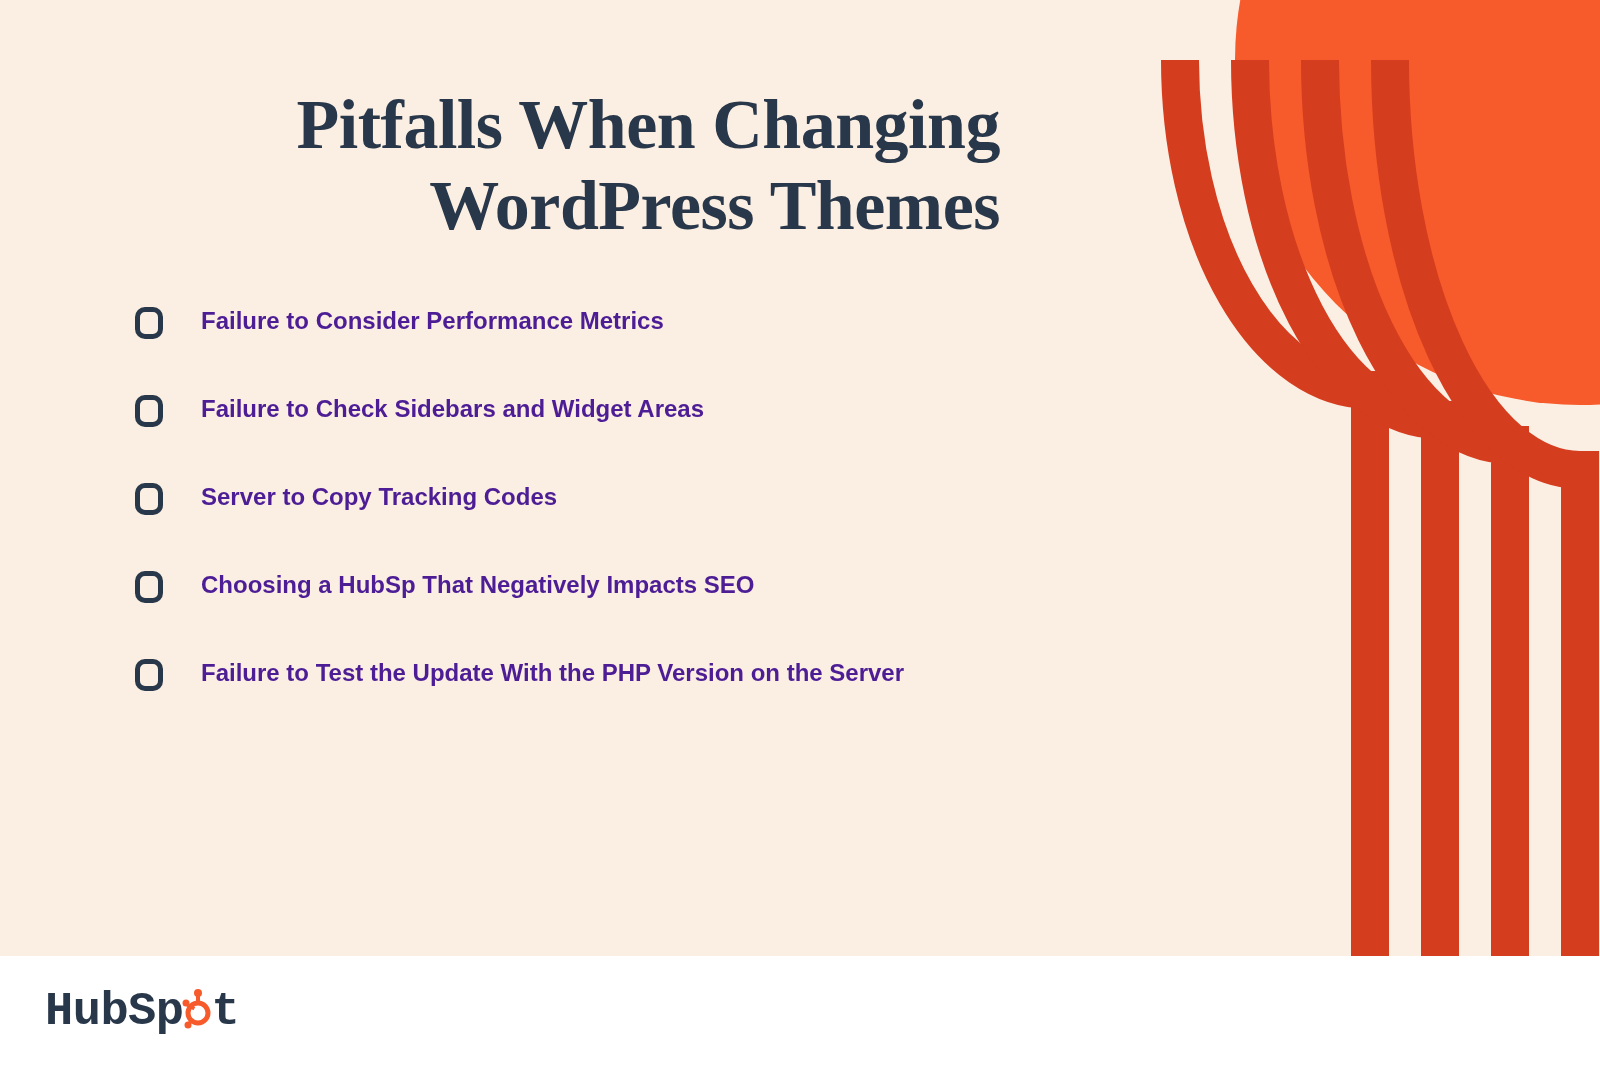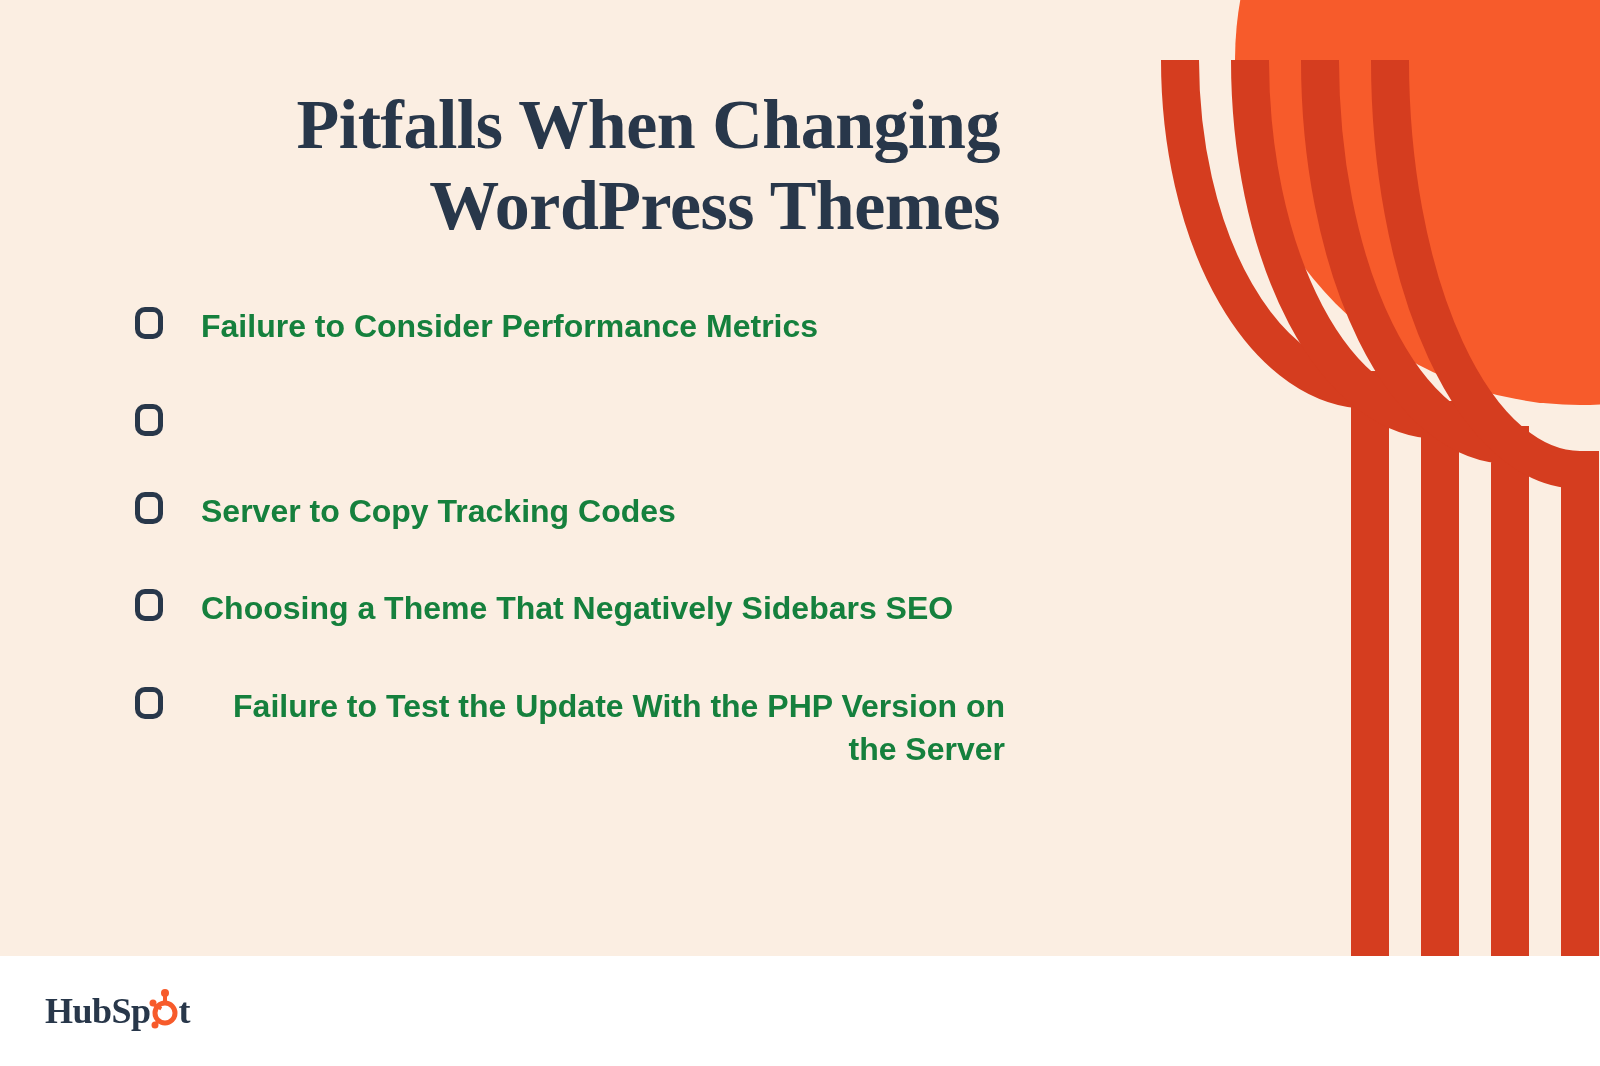--- a/index.html
+++ b/index.html
@@ -67,43 +67,43 @@
       width: 28px;
       height: 32px;
       border: 5px solid #28374a;
       border-radius: 10px;
       margin-top: 2px;
     }
     
     .item-text {
       font-family: -apple-system, BlinkMacSystemFont, 'Segoe UI', Arial, sans-serif;
       font-weight: 600;
-      font-size: 32px;
+      font-size: 24px;
       line-height: 1.35;
-      color: #15803d;
+      color: #4c1d95;
     }
     
     .footer {
       position: absolute;
       bottom: 0;
       left: 0;
       width: 1600px;
       height: 110px;
       background: #ffffff;
       display: flex;
       align-items: center;
       padding-left: 45px;
     }
     
     .logo {
       display: flex;
       align-items: center;
-      font-family: Liberation Serif, serif;
+      font-family: Liberation Mono, monospace;
       font-weight: 700;
-      font-size: 36px;
+      font-size: 47px;
       color: #28374a;
       letter-spacing: -0.5px;
     }
     
     .logo-sprocket {
       display: inline-flex;
       margin: 0 -2px;
       vertical-align: middle;
       position: relative;
       top: -2px;
@@ -183,28 +183,29 @@
 
   <h1 class="title">Pitfalls When Changing WordPress Themes</h1>
 
   <div class="list">
     <div class="list-item">
       <div class="bullet"></div>
       <div class="item-text">Failure to Consider Performance Metrics</div>
     </div>
     <div class="list-item">
       <div class="bullet"></div>
+      <div class="item-text">Failure to Check Sidebars and Widget Areas</div>
     </div>
     <div class="list-item">
       <div class="bullet"></div>
       <div class="item-text">Server to Copy Tracking Codes</div>
     </div>
     <div class="list-item">
       <div class="bullet"></div>
-      <div class="item-text">Choosing a Theme That Negatively Sidebars SEO</div>
+      <div class="item-text">Choosing a HubSp That Negatively Impacts SEO</div>
     </div>
     <div class="list-item">
       <div class="bullet"></div>
       <div class="item-text">Failure to Test the Update With the PHP Version on the Server</div>
     </div>
   </div>
 </div>
 
 <div class="footer">
   <div class="logo">

